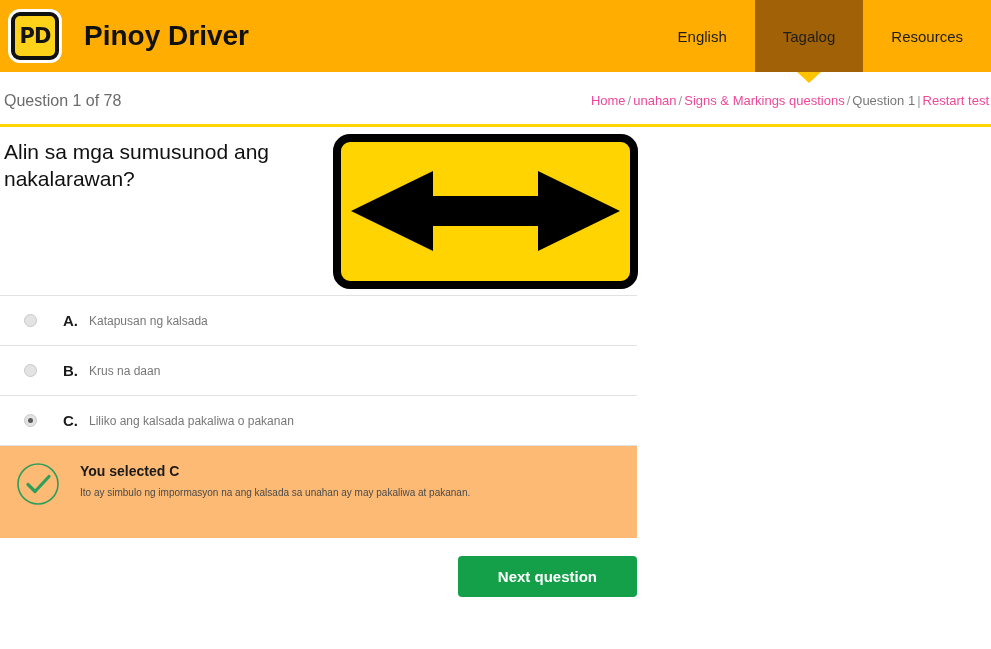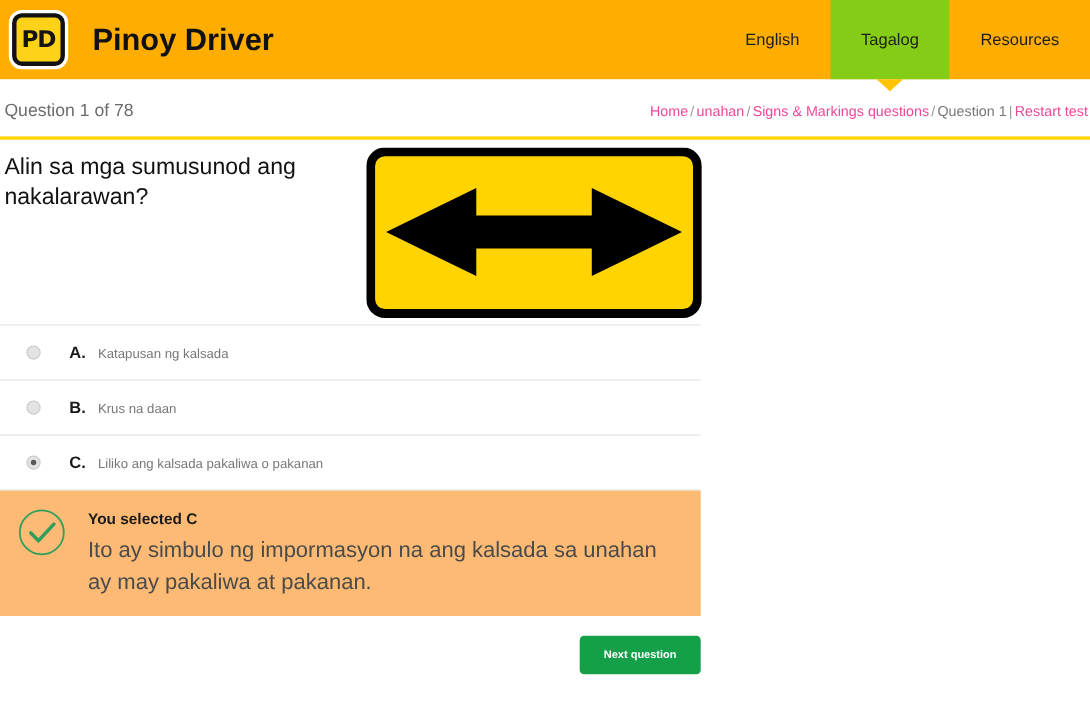--- a/index.html
+++ b/index.html
@@ -79,21 +79,21 @@
     align-items: center;
     justify-content: flex-start;
     padding: 0 28px;
     font-size: 15px;
     color: #1d1d1d;
     position: relative;
     cursor: pointer;
     box-sizing: border-box;
   }
   .nav-item.active {
-    background: #84cc16;
+    background: #a16207;
   }
   .nav-caret {
     position: absolute;
     left: 50%;
     transform: translateX(-50%);
     bottom: -11px;
     width: 0;
     height: 0;
     border-left: 12px solid transparent;
     border-right: 12px solid transparent;
@@ -226,41 +226,41 @@
     margin-left: 20px;
     padding-top: 3px;
   }
   .fb-title {
     font-size: 14px;
     font-weight: bold;
     color: #1a1a1a;
     margin-bottom: 7px;
   }
   .fb-text {
-    font-size: 20px;
+    font-size: 10px;
     color: #4a4a4a;
     line-height: 1.45;
     max-width: 540px;
   }
 
   
   .btn-row {
     width: 637px;
     display: flex;
     justify-content: flex-end;
     padding-top: 18px;
   }
   .next-btn {
     background: #13a049;
     color: #ffffff;
-    font-size: 10px;
+    font-size: 15px;
     font-weight: bold;
     border: none;
     border-radius: 4px;
-    padding: 12px 22px;
+    padding: 12px 40px;
     cursor: pointer;
     font-family: "Liberation Sans", sans-serif;
   }
 </style>
 </head>
 <body>
 
 <div class="header">
   <div class="brand">
     <div class="logo-badge">

